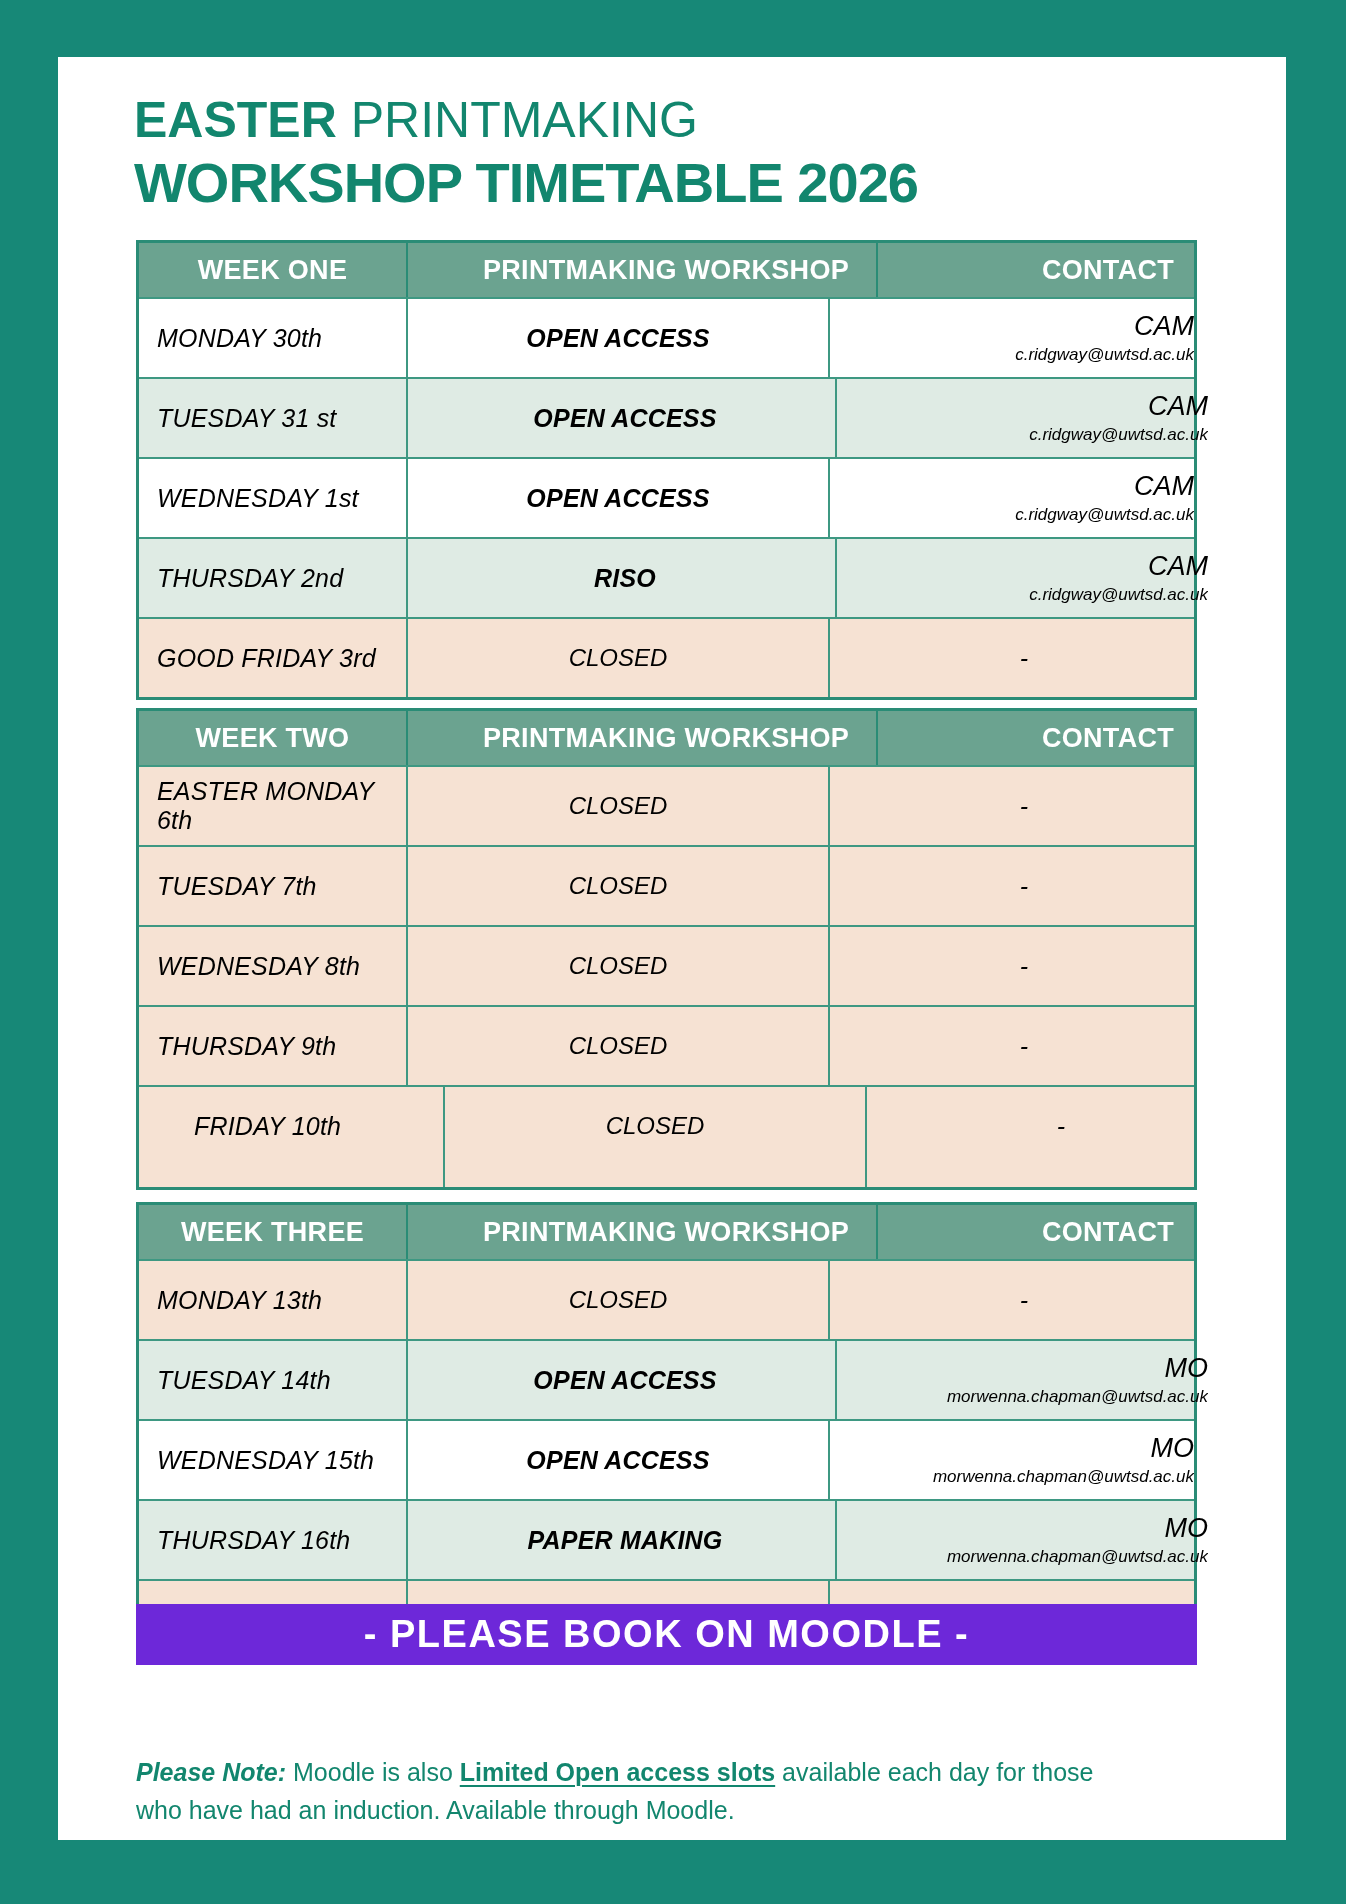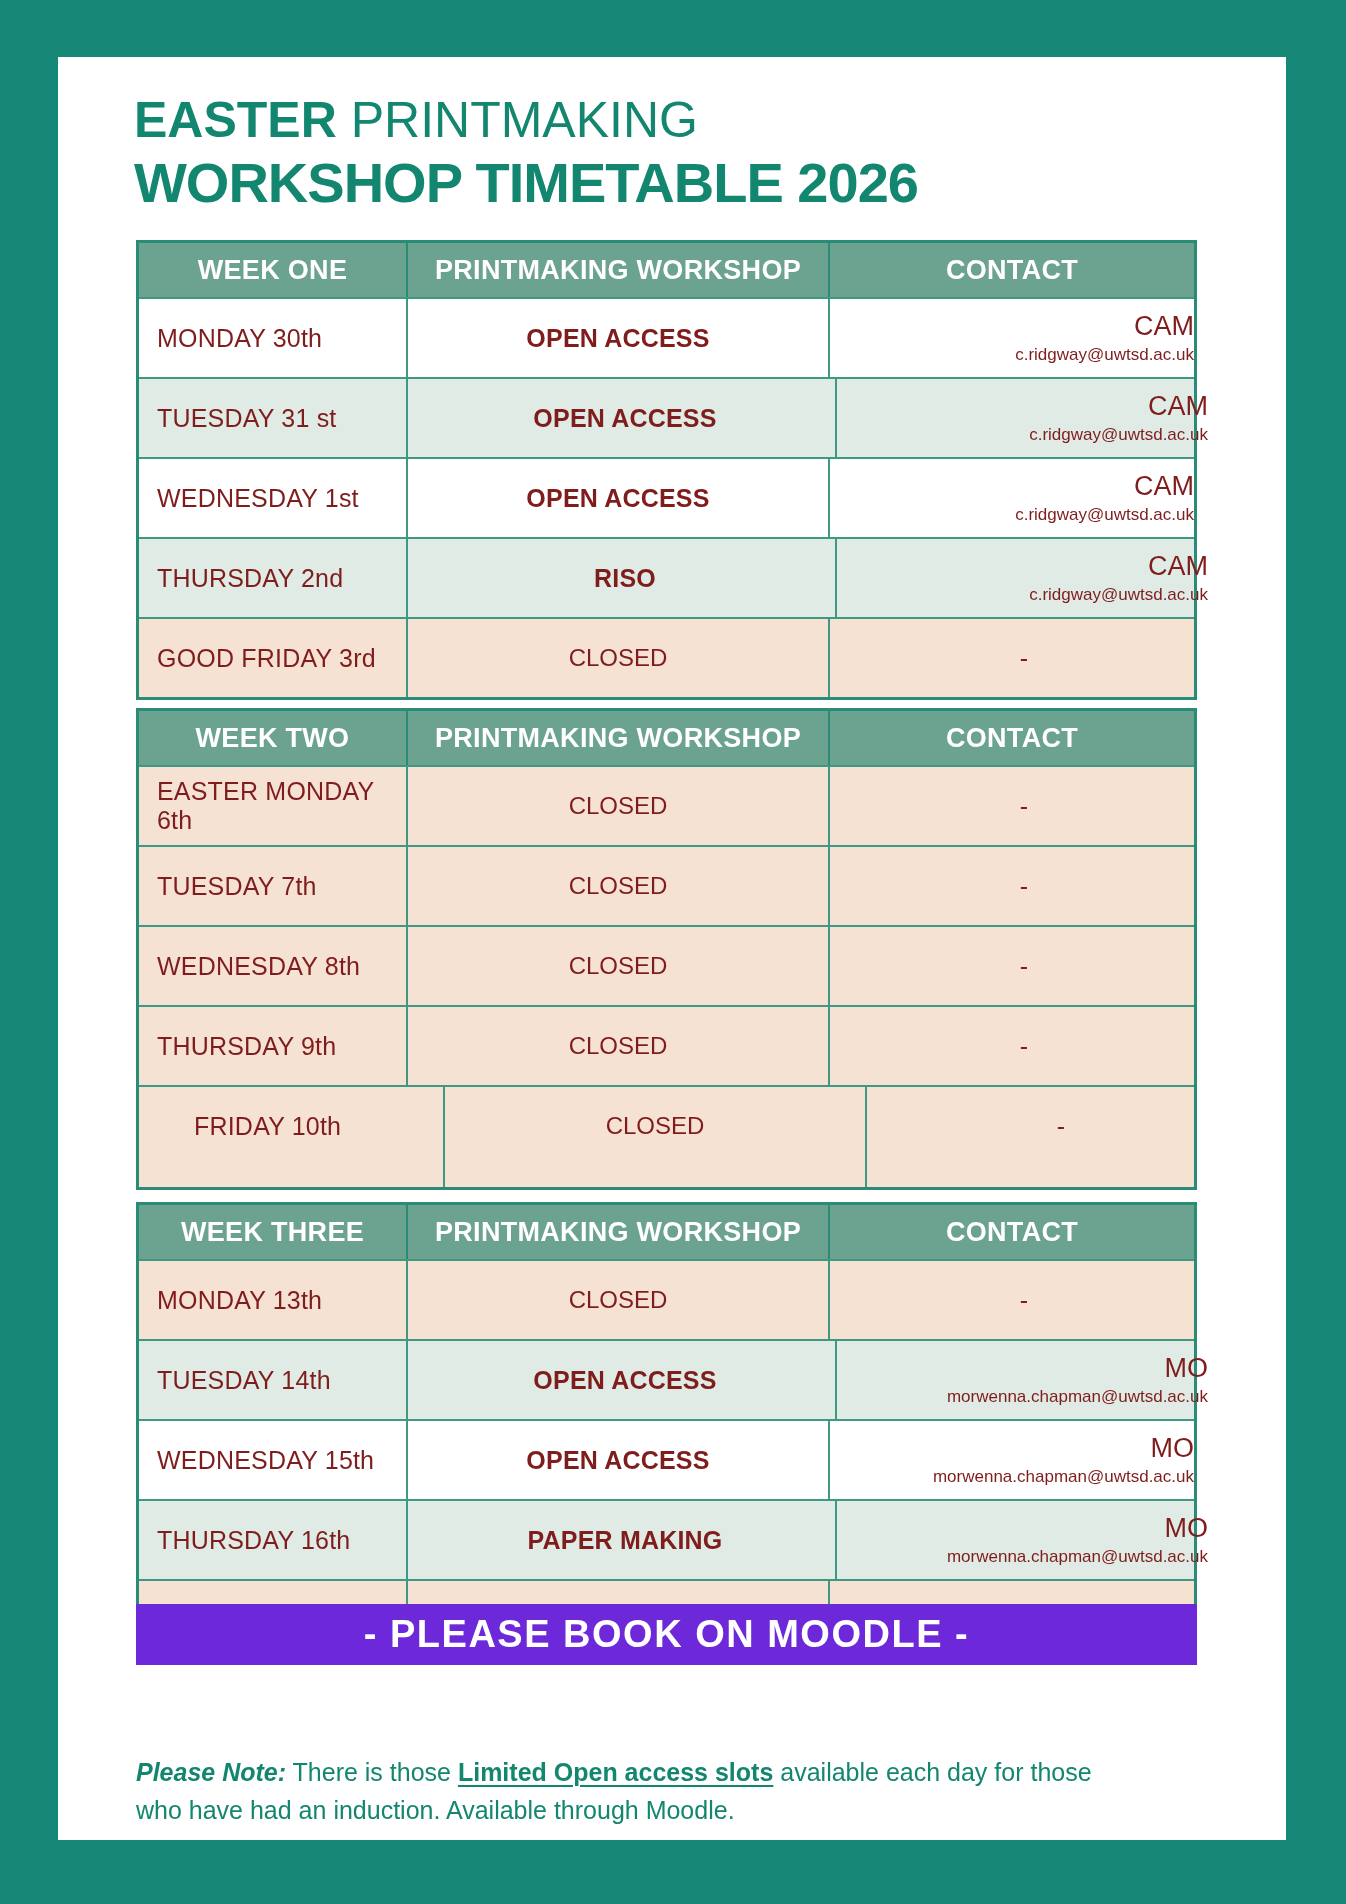--- a/index.html
+++ b/index.html
@@ -14,35 +14,35 @@
   .title-line1 { font-size:50px; line-height:58px; font-weight:400; letter-spacing:0px; }
   .title-line1 b { font-weight:800; }
   .title-line2 { font-size:56px; line-height:64px; font-weight:800; letter-spacing:-1px; margin-top:2px; }
 
   
   .ttable { position:absolute; left:78px; width:1061px; border:3px solid #2A8C76; background:#fff; }
   .t1 { top:183px; }
   .t2 { top:651px; }
   .t3 { top:1145px; }
 
-  .thead { display:grid; grid-template-columns:269px 422px 364px; height:54px; background:#6BA390; }
+  .thead { display:grid; grid-template-columns:269px 422px 364px; height:54px; background:#6BA390;gap:48px; }
   .thead .hcell { display:flex; align-items:center; justify-content:center; color:#ffffff;
                   font-weight:700; font-size:27px; letter-spacing:0.3px;
                   border-right:2px solid #2A8C76; }
   .thead .hcell:last-child { border-right:none;border-radius:16px; }
 
   .trow { display:grid; grid-template-columns:269px 422px 364px; height:80px; border-top:2px solid #3E9882; }
   .trow.tall { height:102px;padding-left:37px; }
   .trow.tall .cell { padding-bottom:22px; }
 
   .bg-white { background:#ffffff; }
   .bg-green { background:#DFEBE4;gap:7px; }
   .bg-peach { background:#F6E2D3; }
 
-  .cell { display:flex; align-items:center; border-right:2px solid #3E9882; color:#7f1d1d; overflow:hidden; }
+  .cell { display:flex; align-items:center; border-right:2px solid #3E9882; color:#000000; overflow:hidden;font-style:italic; }
   .cell:last-child { border-right:none; }
 
   .day { padding-left:18px; font-size:25px; letter-spacing:0.2px; }
   .workshop { justify-content:center; text-align:center; font-size:24px; }
   .workshop.strong { font-weight:700; font-size:25px; letter-spacing:0.2px; }
   .contact { flex-direction:column; align-items:flex-end; justify-content:center; padding-left:24px; }
   .contact .cname { font-size:27px; line-height:30px; }
   .contact .cemail { font-size:17px; line-height:22px; margin-top:3px; }
   .contact.dashcell { flex-direction:row; align-items:center; justify-content:center; font-size:25px; }
 
@@ -183,16 +183,16 @@
       </div>
       <div class="trow bg-peach">
         <div class="cell day">FRIDAY 17th</div>
         <div class="cell workshop">CLOSED</div>
         <div class="cell contact dashcell">-</div>
       </div>
     </div>
 
     <div class="banner">- PLEASE BOOK ON MOODLE -</div>
 
-    <div class="note"><span class="np">Please Note:</span><span> There is those </span><span class="nu">Limited Open access slots</span><span> available each day for those who have had an induction. Available through Moodle.</span></div>
+    <div class="note"><span class="np">Please Note:</span><span> Moodle is also </span><span class="nu">Limited Open access slots</span><span> available each day for those who have had an induction. Available through Moodle.</span></div>
 
   </div>
 </div>
 
 </body></html>

